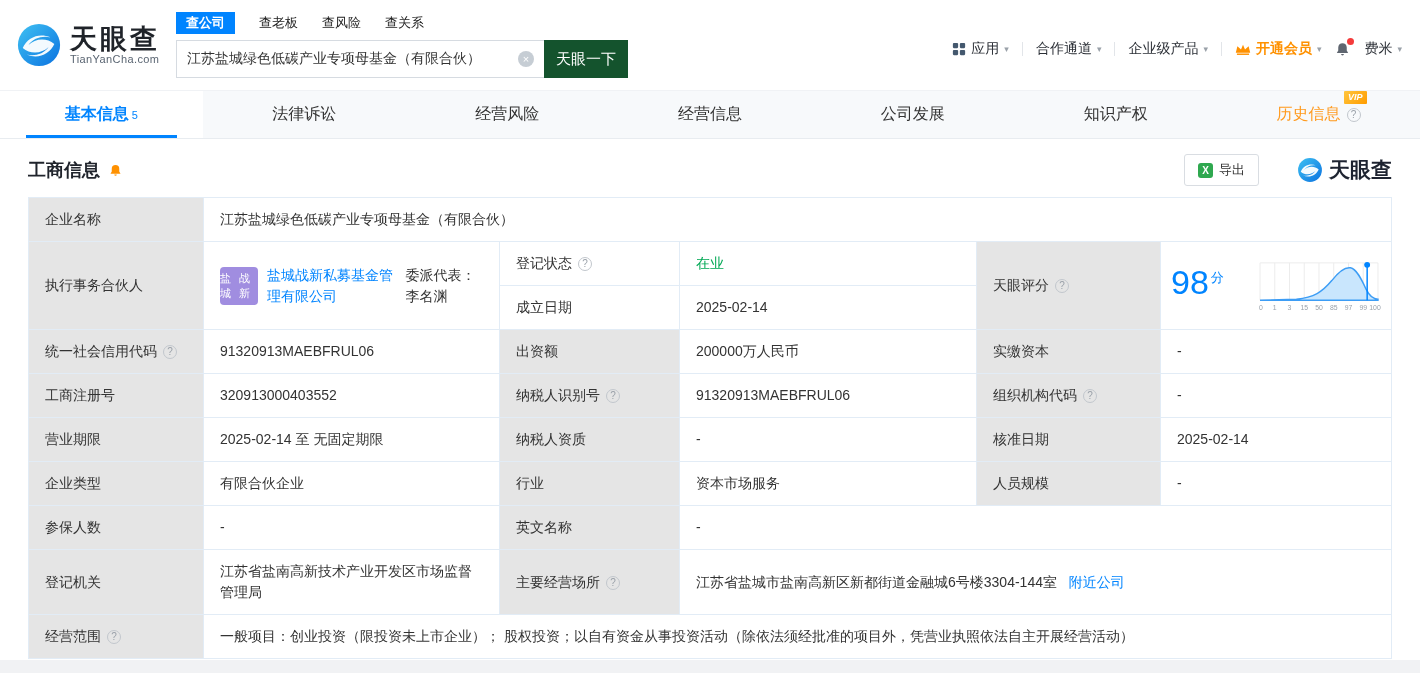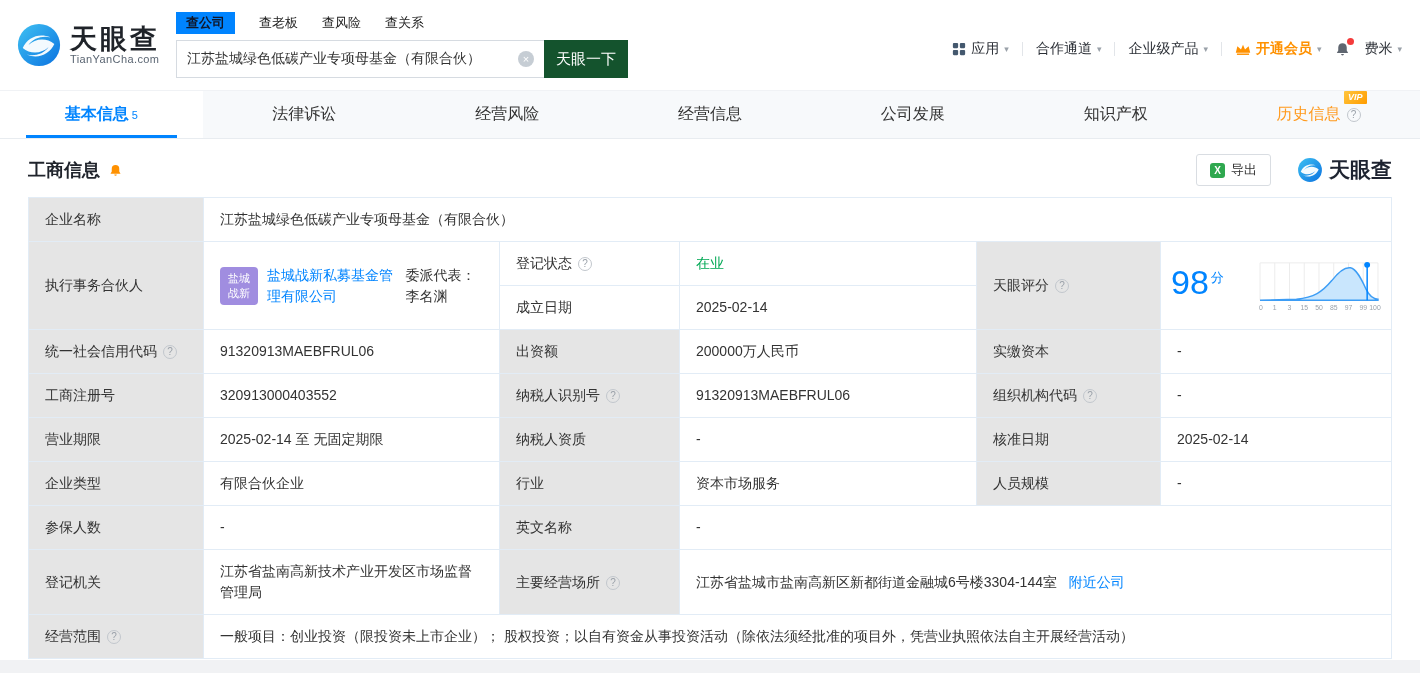--- a/index.html
+++ b/index.html
@@ -8,21 +8,21 @@
 
   
   .header{height:90px;display:flex;align-items:center;padding:0 16px;position:relative;background:#fff}
   .logo{display:flex;align-items:center;gap:8px;cursor:pointer}
   .logo-cn{font-size:27px;font-weight:bold;color:#1f2329;letter-spacing:3px;line-height:1.05}
   .logo-en{font-size:11px;color:#5a6572;letter-spacing:.4px}
   .promo{background:#e5351f;color:#fff;margin-left:10px;padding:5px 10px;font-size:13px;font-weight:bold;line-height:1.6;white-space:nowrap}
   .search-area{margin-left:16px;width:452px}
   .search-tabs{display:flex;align-items:center;gap:24px;font-size:13px;margin-bottom:6px;height:22px}
   .search-tab{color:#222;cursor:pointer}
-  .search-tab.active{background:#0084ff;color:#0f172a;padding:2px 10px;font-weight:bold}
+  .search-tab.active{background:#0084ff;color:#ffffff;padding:2px 10px;font-weight:bold}
   .search-row{display:flex}
   .search-input-wrap{flex:1;height:38px;border:1px solid #d6dbe1;border-right:none;display:flex;align-items:center;padding:0 10px;background:#fff}
   .search-input-wrap input{border:none;outline:none;flex:1;font-size:14px;color:#333;font-family:inherit;background:transparent}
   .clear-icon{width:16px;height:16px;border-radius:50%;background:#c6cdd4;color:#fff;font-size:11px;line-height:16px;text-align:center;cursor:pointer;flex-shrink:0}
   .clear-icon::before{content:"×"}
   .search-btn{width:84px;height:38px;background:#14532d;color:#fff;font-size:15px;border:none;cursor:pointer;font-family:inherit}
   .top-nav{position:absolute;right:18px;top:40px;display:flex;align-items:center;gap:13px;font-size:14px;color:#2b2f36}
   .nav-item{display:flex;align-items:center;gap:5px;cursor:pointer;white-space:nowrap}
   .caret{font-size:9px;color:#9aa1a9;line-height:1}
   .caret::before{content:"▾"}
@@ -37,36 +37,36 @@
   .tab sup{font-size:11px;margin-left:3px;font-weight:normal;color:#0084ff}
   .tab.active{background:#fff;color:#0084ff;font-weight:bold}
   .tab.active::after{content:"";position:absolute;left:26px;right:26px;bottom:0;height:3px;background:#0084ff}
   .tab.history{color:#ff9a1e}
   .history-wrap{position:relative}
   .vip-tag{position:absolute;top:-13px;right:-26px;background:linear-gradient(135deg,#ffc53d,#ff9c00);color:#fff;font-size:9px;font-weight:bold;font-style:italic;padding:1px 4px;border-radius:1px;line-height:1.2}
 
   
   .section-head{display:flex;align-items:center;justify-content:space-between;margin:16px 28px 12px;height:30px}
   .section-title{display:flex;align-items:center;gap:8px;font-size:18px;font-weight:bold;color:#20242c}
-  .right-tools{display:flex;align-items:center;gap:26px}
+  .right-tools{display:flex;align-items:center;gap:38px}
   .export-btn{display:flex;align-items:center;gap:6px;border:1px solid #d9dde2;border-radius:3px;background:#fff;padding:6px 13px;font-size:13px;color:#333;cursor:pointer;font-family:inherit}
   .excel-icon{width:15px;height:15px;background:#2fa84f;border-radius:3px;color:#fff;font-size:10px;font-weight:bold;line-height:15px;text-align:center}
   .excel-icon::before{content:"X"}
   .brand-mark{display:flex;align-items:center;gap:6px;font-size:21px;font-weight:bold;color:#1d2330}
 
   
   .info-table{width:1364px;margin:0 28px;border-collapse:collapse;table-layout:fixed;font-size:14px}
   .info-table td{border:1px solid #e2ecf6;padding:11px 16px;color:#333;line-height:1.5;word-break:break-all;vertical-align:middle}
   .info-table td.lbl{background:#e5e5e5}
   .help{display:inline-block;width:14px;height:14px;border:1px solid #c2c7cd;border-radius:50%;color:#9aa1a9;font-size:10px;line-height:12px;text-align:center;margin-left:6px;vertical-align:1px;cursor:pointer}
   .help::before{content:"?"}
   .blue-link{color:#0084ff;text-decoration:none;cursor:pointer}
   .status-open{color:#00a854}
   .partner{display:flex;align-items:center;gap:9px}
-  .partner-badge{width:38px;height:38px;background:#a08de0;border-radius:4px;color:#fff;font-size:11px;display:flex;flex-direction:column;align-items:center;justify-content:center;line-height:1.35;flex-shrink:0}
+  .partner-badge{width:38px;height:38px;background:#a08de0;border-radius:4px;color:#fff;font-size:11px;display:flex;flex-direction:row;align-items:center;justify-content:center;line-height:1.35;flex-shrink:0}
   .partner-info{display:flex;flex-direction:row;gap:3px}
   .score-td{padding:4px 10px !important}
   .score-wrap{display:flex;align-items:flex-start;justify-content:space-between;gap:22px}
   .score-num{font-size:34px;color:#0084ff;white-space:nowrap}
   .score-num sup{font-size:13px;font-weight:normal;margin-left:2px}
   .score-chart{flex-shrink:0}
 
   .bottom-strip{position:absolute;left:0;right:0;bottom:0;height:13px;background:#f1f2f4}
 </style>
 </head>

